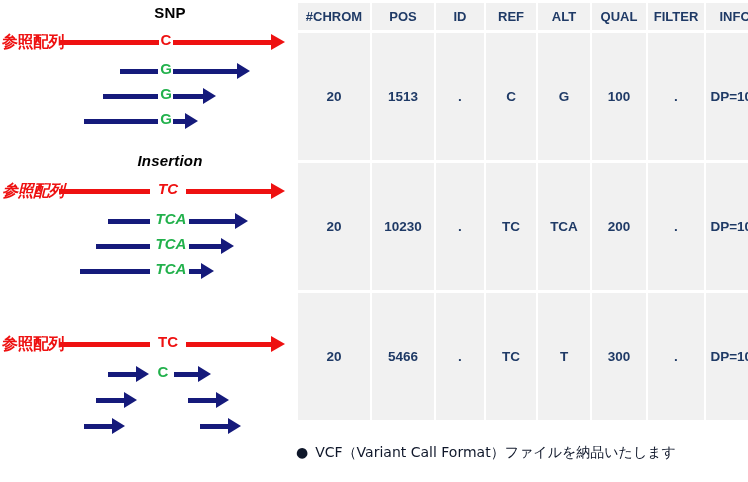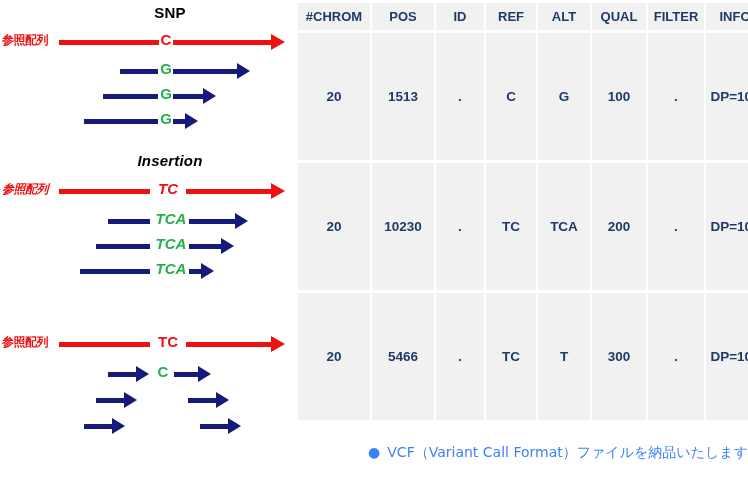--- a/index.html
+++ b/index.html
@@ -36,21 +36,21 @@
     font-weight: bold;
     color: #000000;
     letter-spacing: 0.2px;
   }
 
   
   .ref-row { position: absolute; left: 0; width: 296px; height: 24px; }
   .ref-label {
     position: absolute;
     left: 2px; top: 2px;
-    font-size: 12px;
+    font-size: 16px;
     font-weight: bold;
     color: #ee1111;
     letter-spacing: -0.5px;
     white-space: nowrap;
   }
   .ref-bar-left {
     position: absolute;
     height: 5px;
     background: #ee1111;
     top: 10px;
@@ -134,23 +134,23 @@
   #vcf-table th { height: 27px; font-size: 13px; }
   #vcf-table td { height: 127px; text-align: center; }
   .c-ref { color: #ee1111; }
   .c-alt { color: #22b14c; }
 
   
   #caption {
     position: absolute;
     left: 296px; top: 444px;
     width: 452px;
-    text-align: right;
+    text-align: left;
     font-size: 14px;
-    color: #3b82f6;
+    color: #0f172a;
     font-family: "DejaVu Sans", "Liberation Sans", sans-serif;
     letter-spacing: 0px;
     white-space: nowrap;
   }
 </style>
 </head>
 <body>
 
 <div id="diagram-panel">
 

